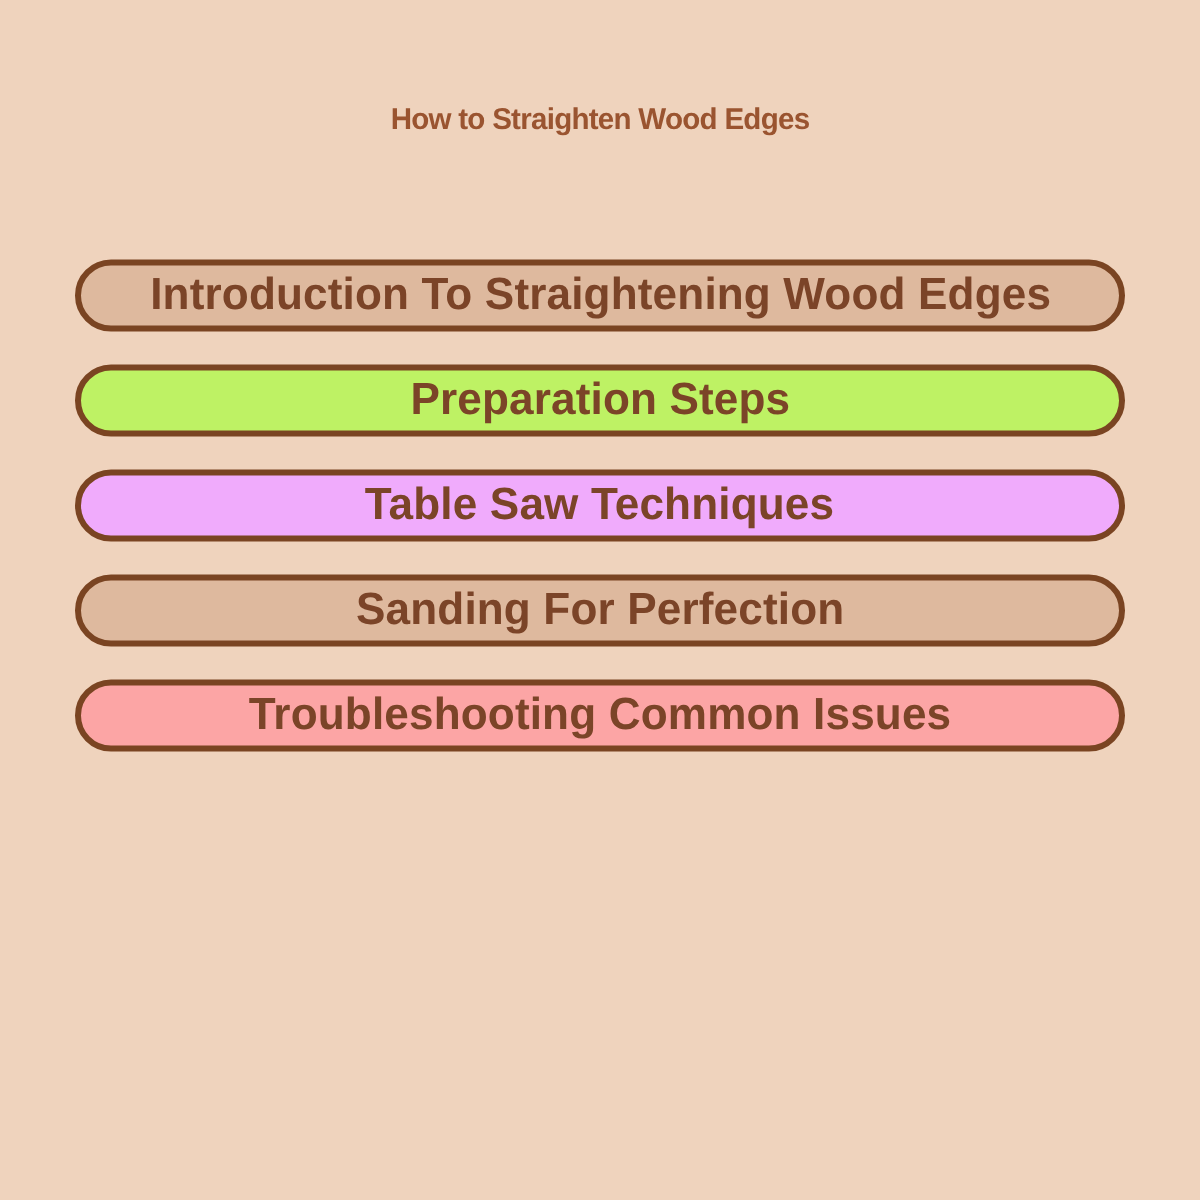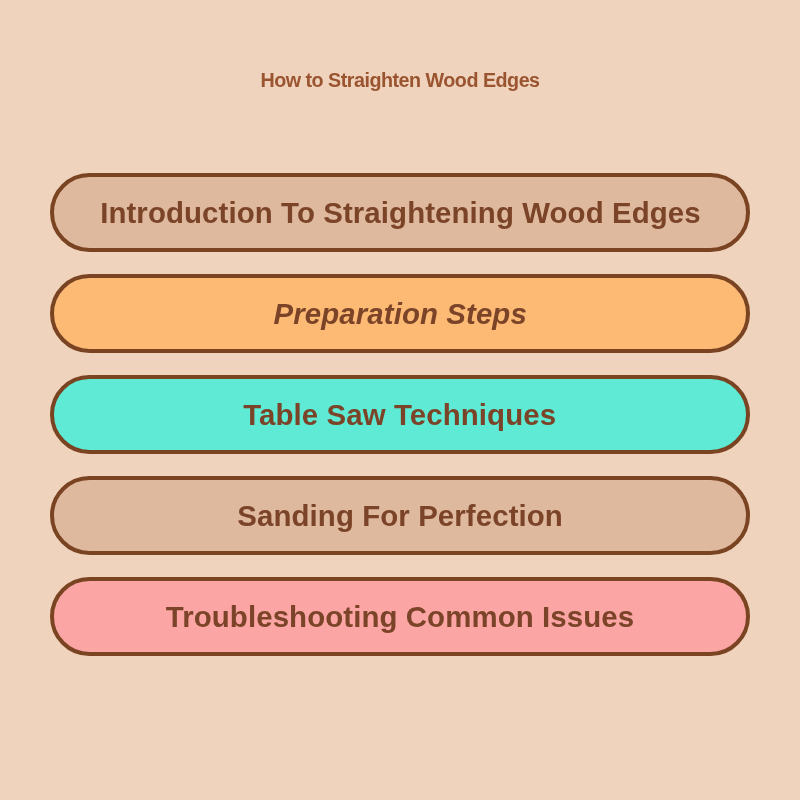--- a/index.html
+++ b/index.html
@@ -56,21 +56,21 @@
     flex-direction: column;
     gap: 22px;
     list-style: none;
     margin: 0;
     padding: 0;
   }
 
   .topic-pill {
     box-sizing: border-box;
     width: 700px;
-    height: 79px;
+    height: 48px;
     border: 4px solid #7A4422;
     border-radius: 999px;
     background: #DEB99E;
     display: flex;
     align-items: center;
     justify-content: center;
     padding: 0 26px;
     cursor: pointer;
   }
 
@@ -94,27 +94,27 @@
 <div id="infographic" style="background: rgb(239, 211, 189); padding-left: 12px;">
 
   <h1 id="page-title" style="color: rgb(154, 84, 48); font-size: 20px;">How to Straighten Wood Edges</h1>
 
   <ul id="topic-list">
 
     <li class="topic-pill" style="background: rgb(222, 185, 158); border-color: rgb(122, 68, 34);">
       <span class="topic-pill-label" style="color: rgb(123, 68, 40);">Introduction To Straightening Wood Edges</span>
     </li>
 
-    <li class="topic-pill" style="background: #fdba74; border-color: rgb(122, 68, 34); font-style: italic;">
+    <li class="topic-pill" style="background: #bef264; border-color: rgb(122, 68, 34);">
       <span class="topic-pill-label" style="color: rgb(123, 68, 40);">Preparation Steps</span>
     </li>
 
 
 
-    <li class="topic-pill" style="background: #5eead4; border-color: rgb(122, 68, 34);">
+    <li class="topic-pill" style="background: #f0abfc; border-color: rgb(122, 68, 34);">
       <span class="topic-pill-label" style="color: rgb(123, 68, 40);">Table Saw Techniques</span>
     </li>
 
     <li class="topic-pill" style="background: rgb(222, 185, 158); border-color: rgb(122, 68, 34); align-items: center;">
       <span class="topic-pill-label" style="color: rgb(123, 68, 40);">Sanding For Perfection</span>
     </li>
 
     <li class="topic-pill" style="background: #fca5a5; border-color: rgb(122, 68, 34);">
       <span class="topic-pill-label" style="color: rgb(123, 68, 40);">Troubleshooting Common Issues</span>
     </li>

